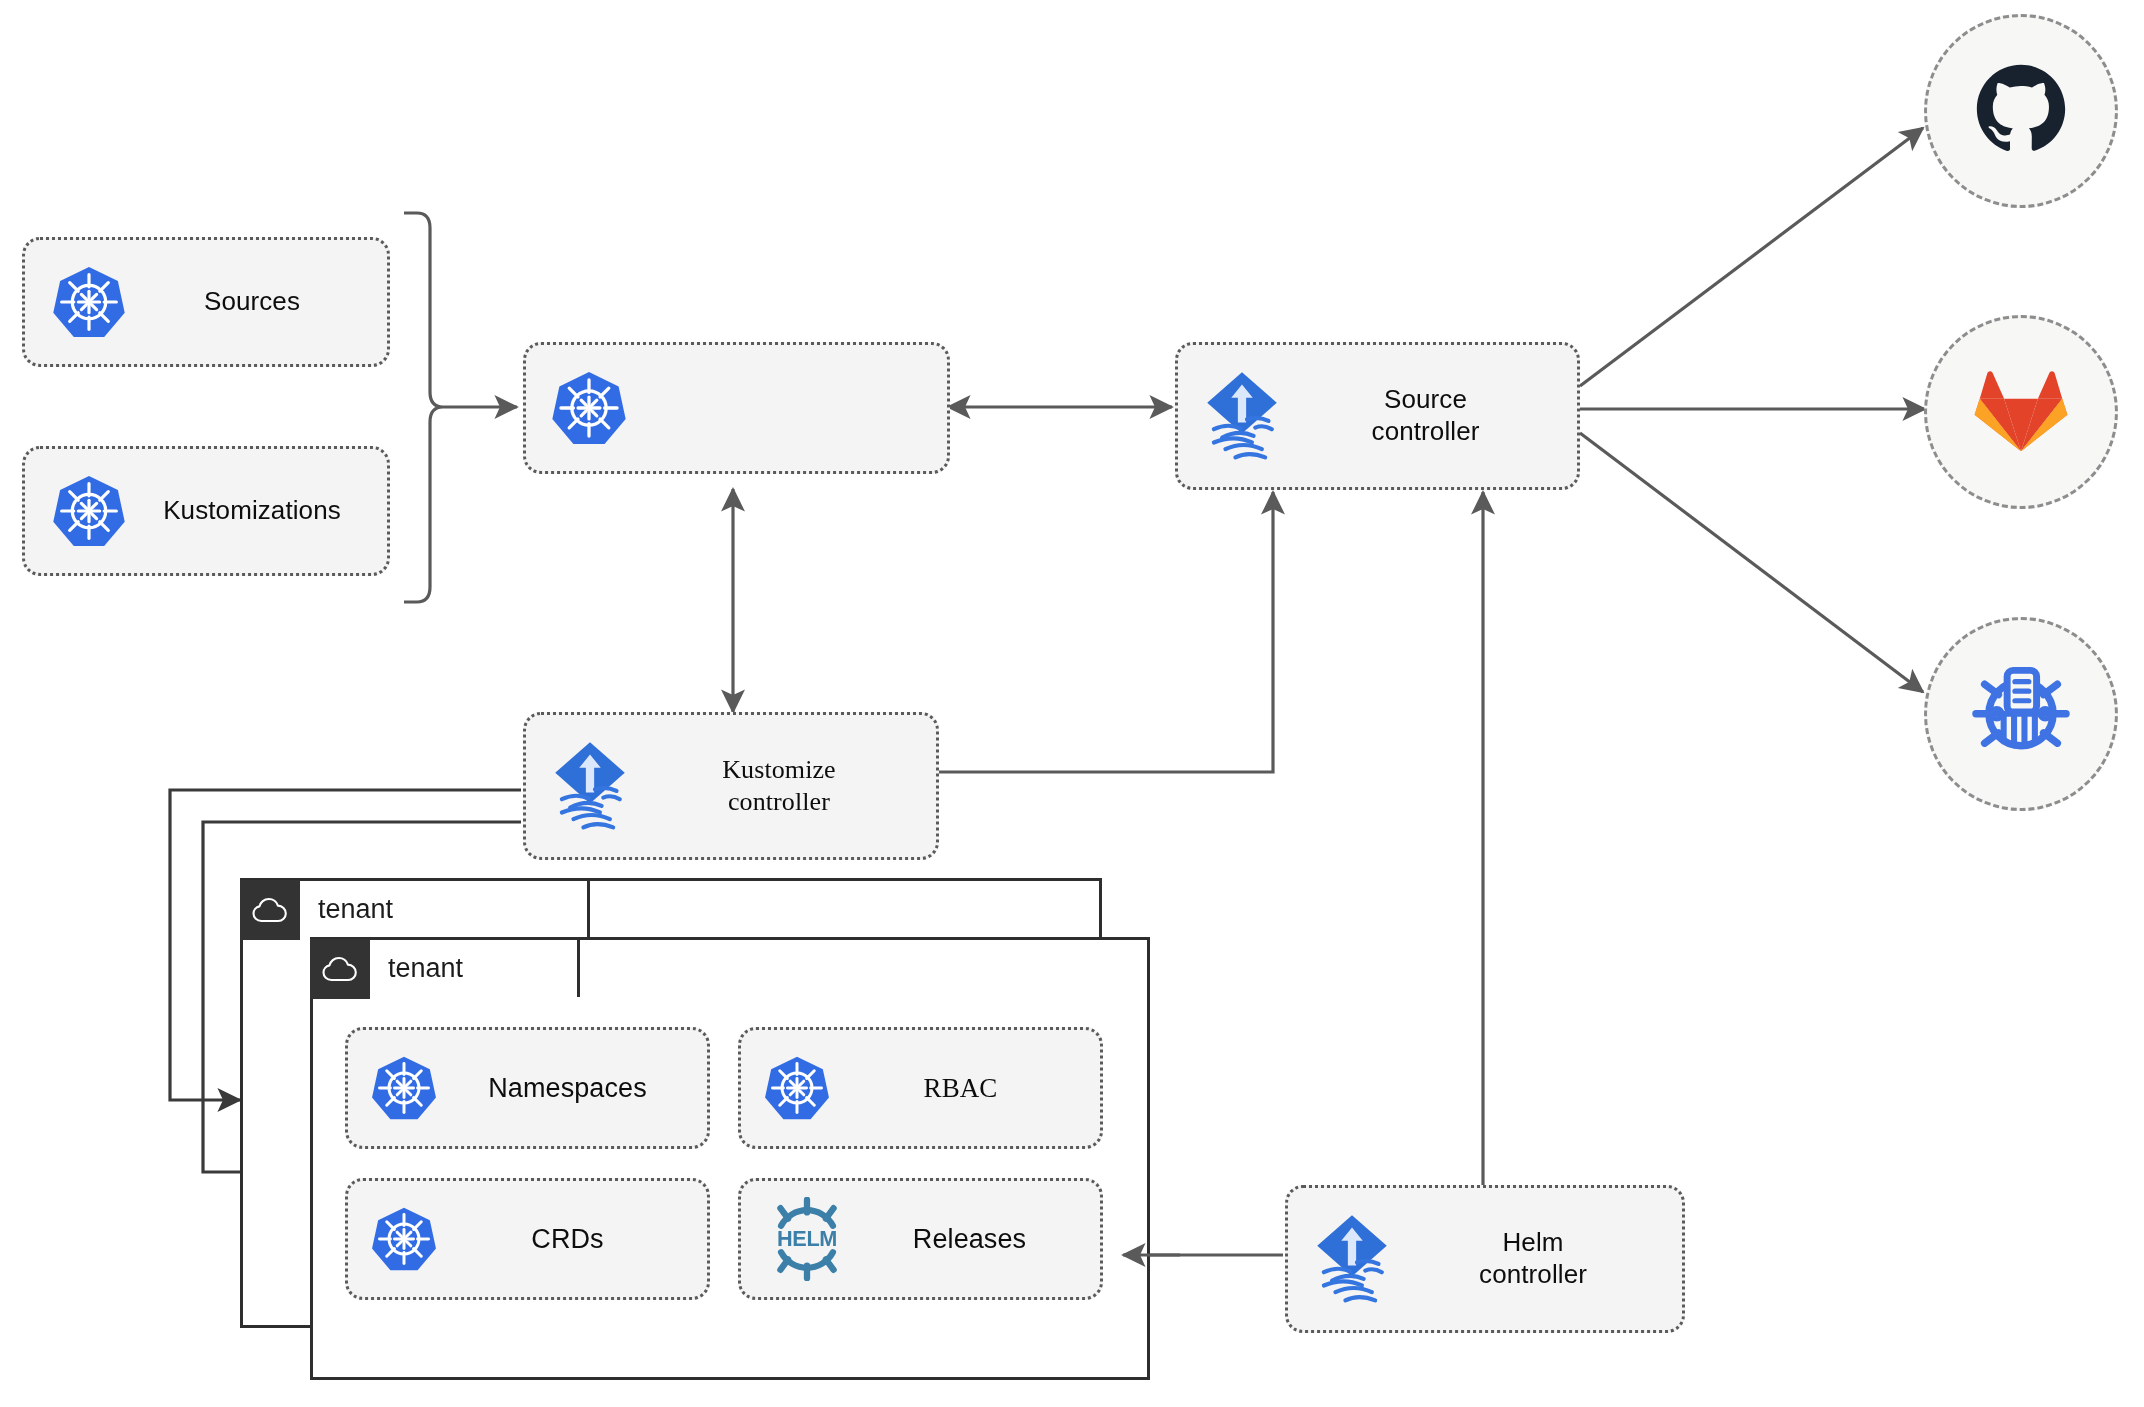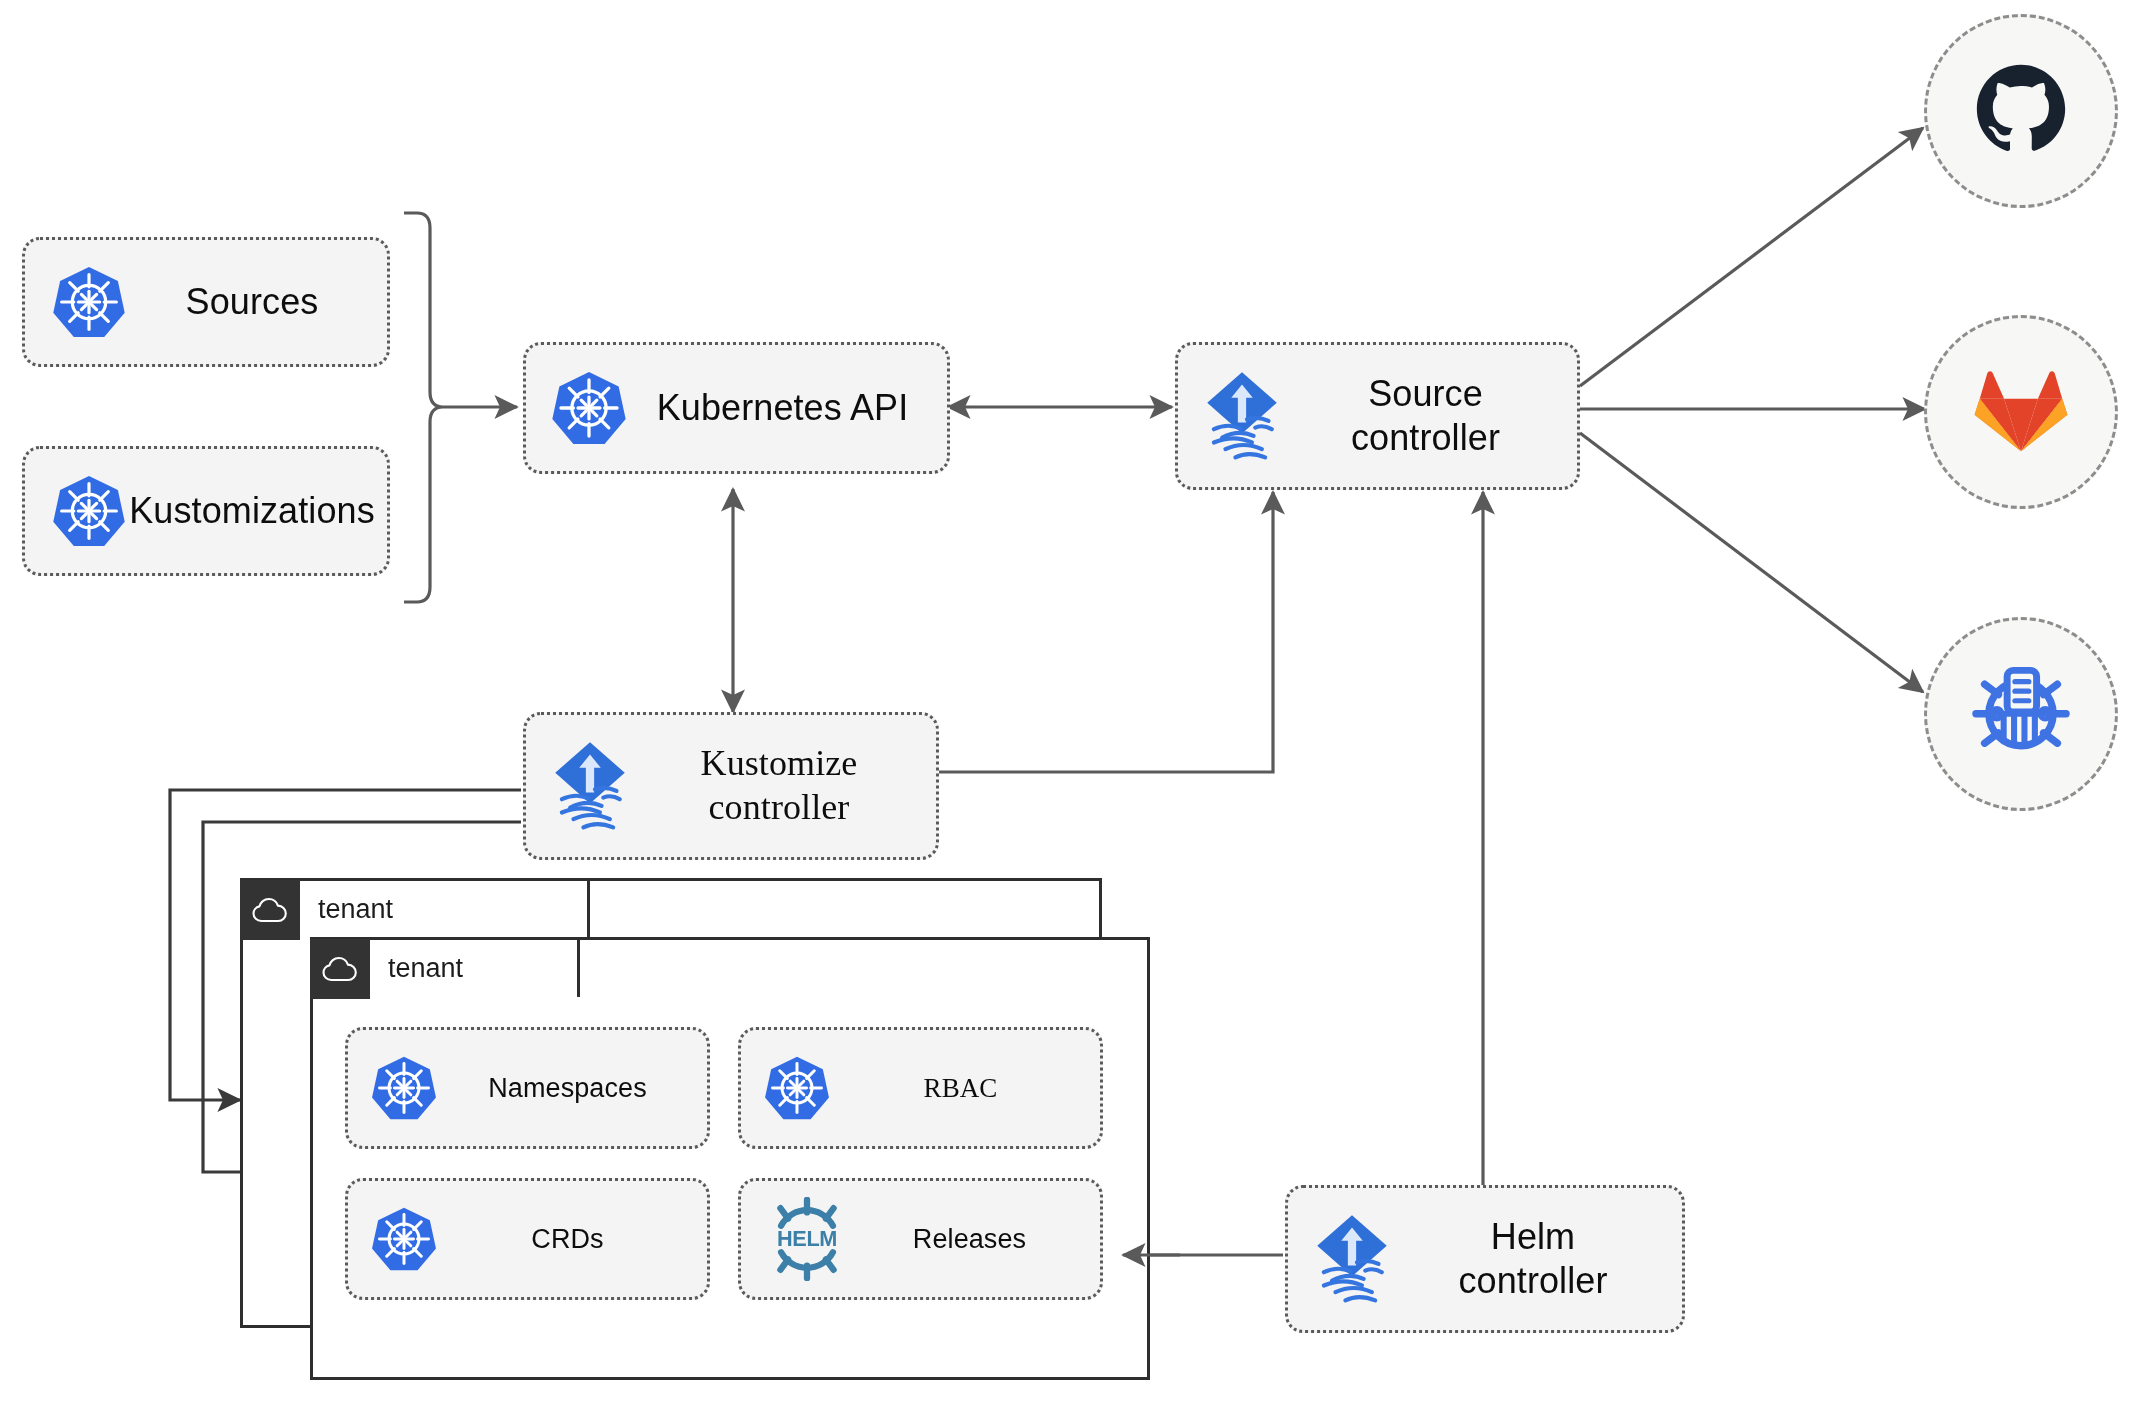--- a/index.html
+++ b/index.html
@@ -14,21 +14,21 @@
     border:3px dotted #5a5a5a;
     border-radius:18px;
     display:flex;
     align-items:center;
     box-sizing:border-box;
     z-index:6;
   }
   .node .ico{flex:0 0 auto;display:flex;align-items:center;justify-content:center;}
   .node .lbl{
     flex:1 1 auto;text-align:center;color:#0d0d0d;
-    font-size:36px;line-height:1.22;letter-spacing:.1px;white-space:pre-line;
+    font-size:26px;line-height:1.22;letter-spacing:.1px;white-space:pre-line;
     padding-right:10px;
   }
   .node.small .lbl{font-size:27px;}
 
   
   .circ{
     position:absolute;border:3px dashed #8d8d8d;border-radius:50%;
     background:#f7f7f5;display:flex;align-items:center;justify-content:center;z-index:6;
   }
 
@@ -199,21 +199,20 @@
           <line x1="50" y1="55" x2="50" y2="64"></line>
           <line x1="36" y1="50" x2="45" y2="50"></line>
           <line x1="55" y1="50" x2="64" y2="50"></line>
           <line x1="40" y1="40" x2="46" y2="46"></line>
           <line x1="54" y1="54" x2="60" y2="60"></line>
           <line x1="60" y1="40" x2="54" y2="46"></line>
           <line x1="46" y1="54" x2="40" y2="60"></line>
         </g>
       </svg>
     </span>
-    <span class="lbl">Kubernetes API</span>
   </div>
 
   <div class="node" style="left:1175px;top:342px;width:405px;height:148px;padding-left:22px;">
     <span class="ico">
       <svg width="84" height="96" viewBox="0 0 100 116" aria-hidden="true">
         <path d="M50 5 L92 42 L50 79 L8 42 Z" fill="#2F6FD8"></path>
         <path d="M50 20 L63 36 L55 36 L55 66 L45 66 L45 36 L37 36 Z" fill="#dbe7fb"></path>
         <g stroke="#3575E0" stroke-width="5" stroke-linecap="round" fill="none">
           <path d="M16 74 Q 33 66 48 73"></path>
           <path d="M26 84 Q 46 74 64 82"></path>

